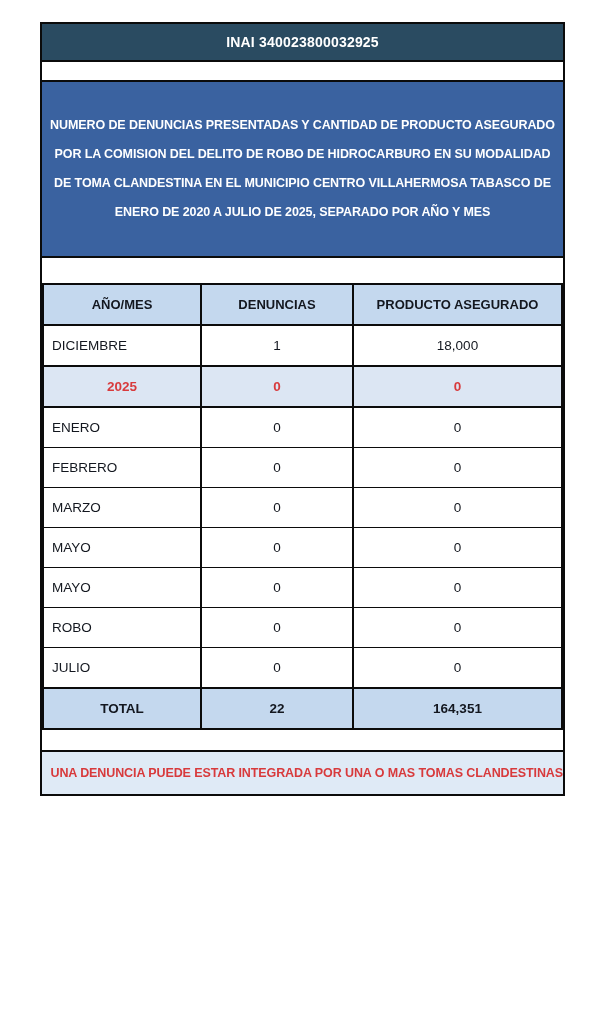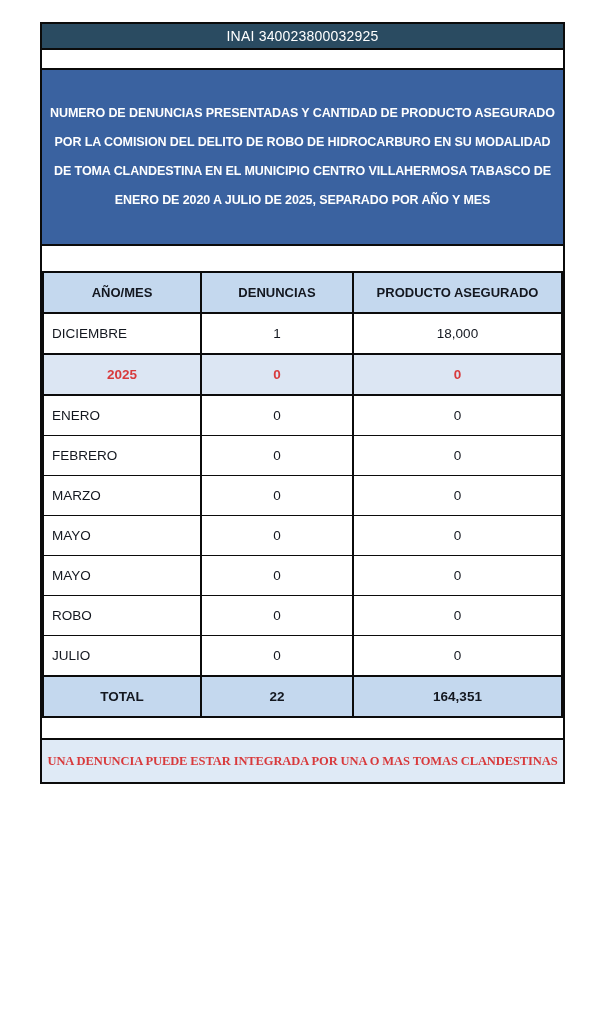--- a/index.html
+++ b/index.html
@@ -26,24 +26,24 @@
   }
   .report-container{
     position:absolute;
     left:40px;
     top:22px;
     width:525px;
     border:2px solid var(--border-dark);
     background:#ffffff;
   }
   .title-bar{
-    height:26px;
+    height:38px;
     background:var(--titlebar-bg);
     color:var(--titlebar-text);
-    font-weight:normal;
+    font-weight:bold;
     font-size:14px;
     display:flex;
     align-items:center;
     justify-content:center;
     border-bottom:2px solid var(--border-dark);
     letter-spacing:0.2px;
   }
   .spacer-a{
     height:20px;
     background:#ffffff;
@@ -119,22 +119,21 @@
   .spacer-c{
     height:20px;
     background:#ffffff;
   }
   .note-box{
     height:44px;
     background:var(--notebox-bg);
     border-top:2px solid var(--border-dark);
     display:flex;
     align-items:center;
-    justify-content:center;
-    font-family:Liberation Serif, serif;
+    justify-content:flex-end;
   }
   .note-text{
     color:var(--alert-red);
     font-weight:bold;
     font-size:12.5px;
     text-align:center;
     letter-spacing:-0.1px;
   }
 </style>
 </head>

